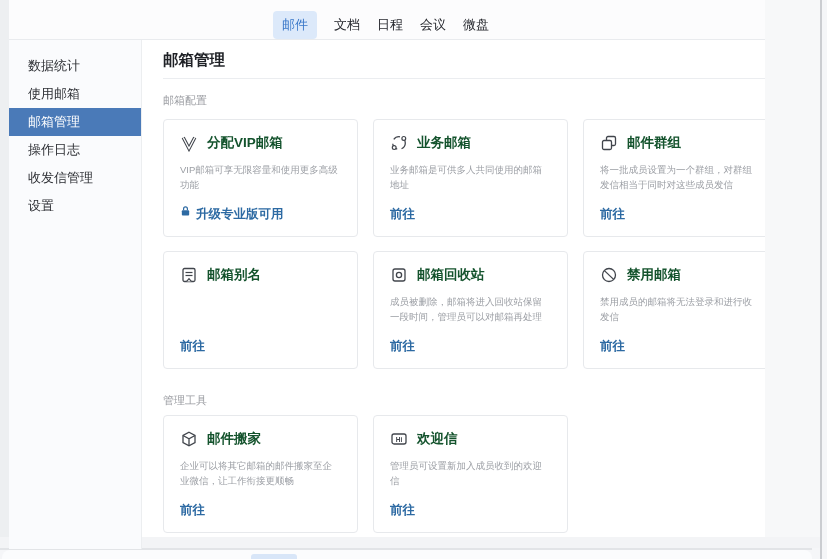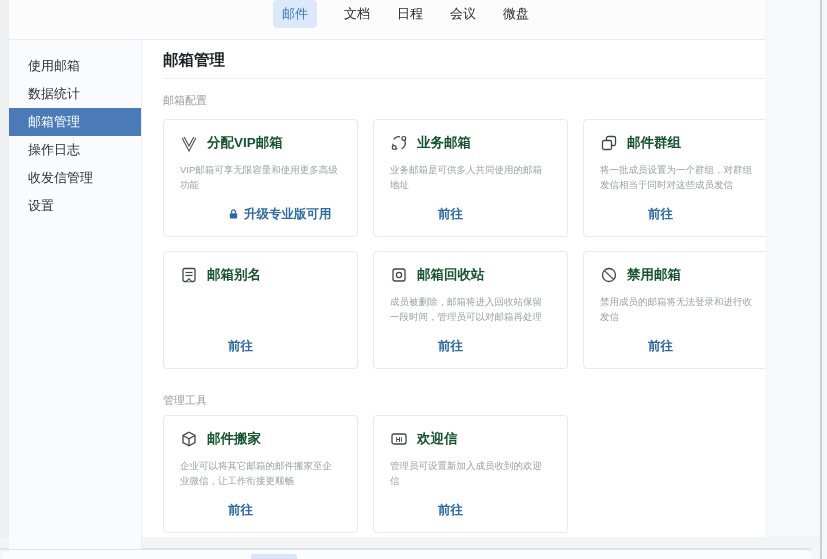--- a/index.html
+++ b/index.html
@@ -13,21 +13,21 @@
   .left-gutter{position:absolute;left:0;top:0;width:9px;height:548px;background:#edeff1;}
   .right-gutter{position:absolute;left:765px;top:0;width:55px;height:548px;background:#f7f8f9;}
   .window-right-border{position:absolute;left:820px;top:0;width:2px;height:559px;background:#cbcdd1;}
   .bottom-strip{position:absolute;left:0;top:537px;width:820px;height:11px;background:#f3f4f6;}
   .bottom-line{position:absolute;left:0;top:548px;width:812px;height:2px;background:#e2e4e7;}
   .next-panel{position:absolute;left:2px;top:550px;width:810px;height:9px;background:#fbfcfd;border-radius:8px 8px 0 0;}
   .next-pill{position:absolute;left:251px;top:554px;width:46px;height:5px;background:#d8e6f8;border-radius:3px 3px 0 0;}
 
   
   .topbar{position:absolute;left:9px;top:0;width:756px;height:39px;background:#fcfcfd;border-bottom:1px solid #e9ebee;}
-  .tabs{position:absolute;left:264px;top:0;height:39px;display:flex;align-items:flex-start;gap:27px;}
+  .tabs{position:absolute;left:264px;top:0;height:39px;display:flex;align-items:flex-end;gap:17px;}
   .tab{font-size:13px;color:#27292f;cursor:pointer;white-space:nowrap;padding:5px 0;border-radius:4px;}
   .tab.active{background:#dce9fa;color:#3a78c9;padding:5px 9px;}
 
   
   .sidebar{position:absolute;left:9px;top:40px;width:132px;height:497px;background:#fafbfd;border-right:1px solid #eceef0;padding-top:12px;box-sizing:content-box;}
   .side-item{height:28px;display:flex;align-items:center;padding-left:19px;font-size:13px;color:#2d2f34;cursor:pointer;white-space:nowrap;}
   .side-item.active{background:#4a7ab8;color:#ffffff;}
 
   
   .main{position:absolute;left:142px;top:40px;width:623px;height:497px;background:#ffffff;overflow:hidden;padding-left:21px;box-sizing:border-box;}
@@ -37,21 +37,21 @@
   .section + .section .section-label{margin-top:24px;}
   .card-row{display:flex;gap:15px;margin-top:14px;}
   .card-row.first{margin-top:11px;}
   .section + .section .card-row.first{margin-top:7px;}
 
   .card{width:195px;height:118px;flex:0 0 195px;background:#fff;border:1px solid #e7e9ec;border-radius:4px;position:relative;box-sizing:border-box;padding:14px 16px 0 16px;cursor:pointer;}
   .card-head{display:flex;align-items:center;gap:9px;}
   .card-head .ic{width:18px;height:18px;flex:0 0 18px;display:flex;align-items:center;justify-content:center;}
   .card-title{font-size:13.5px;font-weight:bold;color:#14532d;white-space:nowrap;}
   .card-desc{margin-top:10px;font-size:9.5px;line-height:15px;color:#9b9ea4;}
-  .card-foot{position:absolute;left:16px;bottom:13px;font-size:12.5px;font-weight:bold;color:#2d6aa3;display:flex;align-items:center;gap:5px;white-space:nowrap;margin-left:48px;}
+  .card-foot{position:absolute;left:16px;bottom:13px;font-size:12.5px;font-weight:bold;color:#2d6aa3;display:flex;align-items:flex-start;gap:5px;white-space:nowrap;}
 </style>
 </head>
 <body>
 
 <div class="left-gutter"></div>
 <div class="right-gutter"></div>
 <div class="window-right-border"></div>
 <div class="bottom-strip"></div>
 <div class="bottom-line"></div>
 <div class="next-panel"></div>
@@ -61,22 +61,22 @@
   <div class="tabs" id="tabs">
       <div class="tab active">邮件</div>
       <div class="tab">文档</div>
       <div class="tab">日程</div>
       <div class="tab">会议</div>
       <div class="tab">微盘</div>
     </div>
 </div>
 
 <div class="sidebar" id="sidebar">
+    <div class="side-item">数据统计</div>
     <div class="side-item">使用邮箱</div>
-    <div class="side-item">数据统计</div>
     <div class="side-item active">邮箱管理</div>
     <div class="side-item">操作日志</div>
     <div class="side-item">收发信管理</div>
     <div class="side-item">设置</div>
   </div>
 
 <div class="main">
   <div class="page-header">
     <h1>邮箱管理</h1>
   </div>

